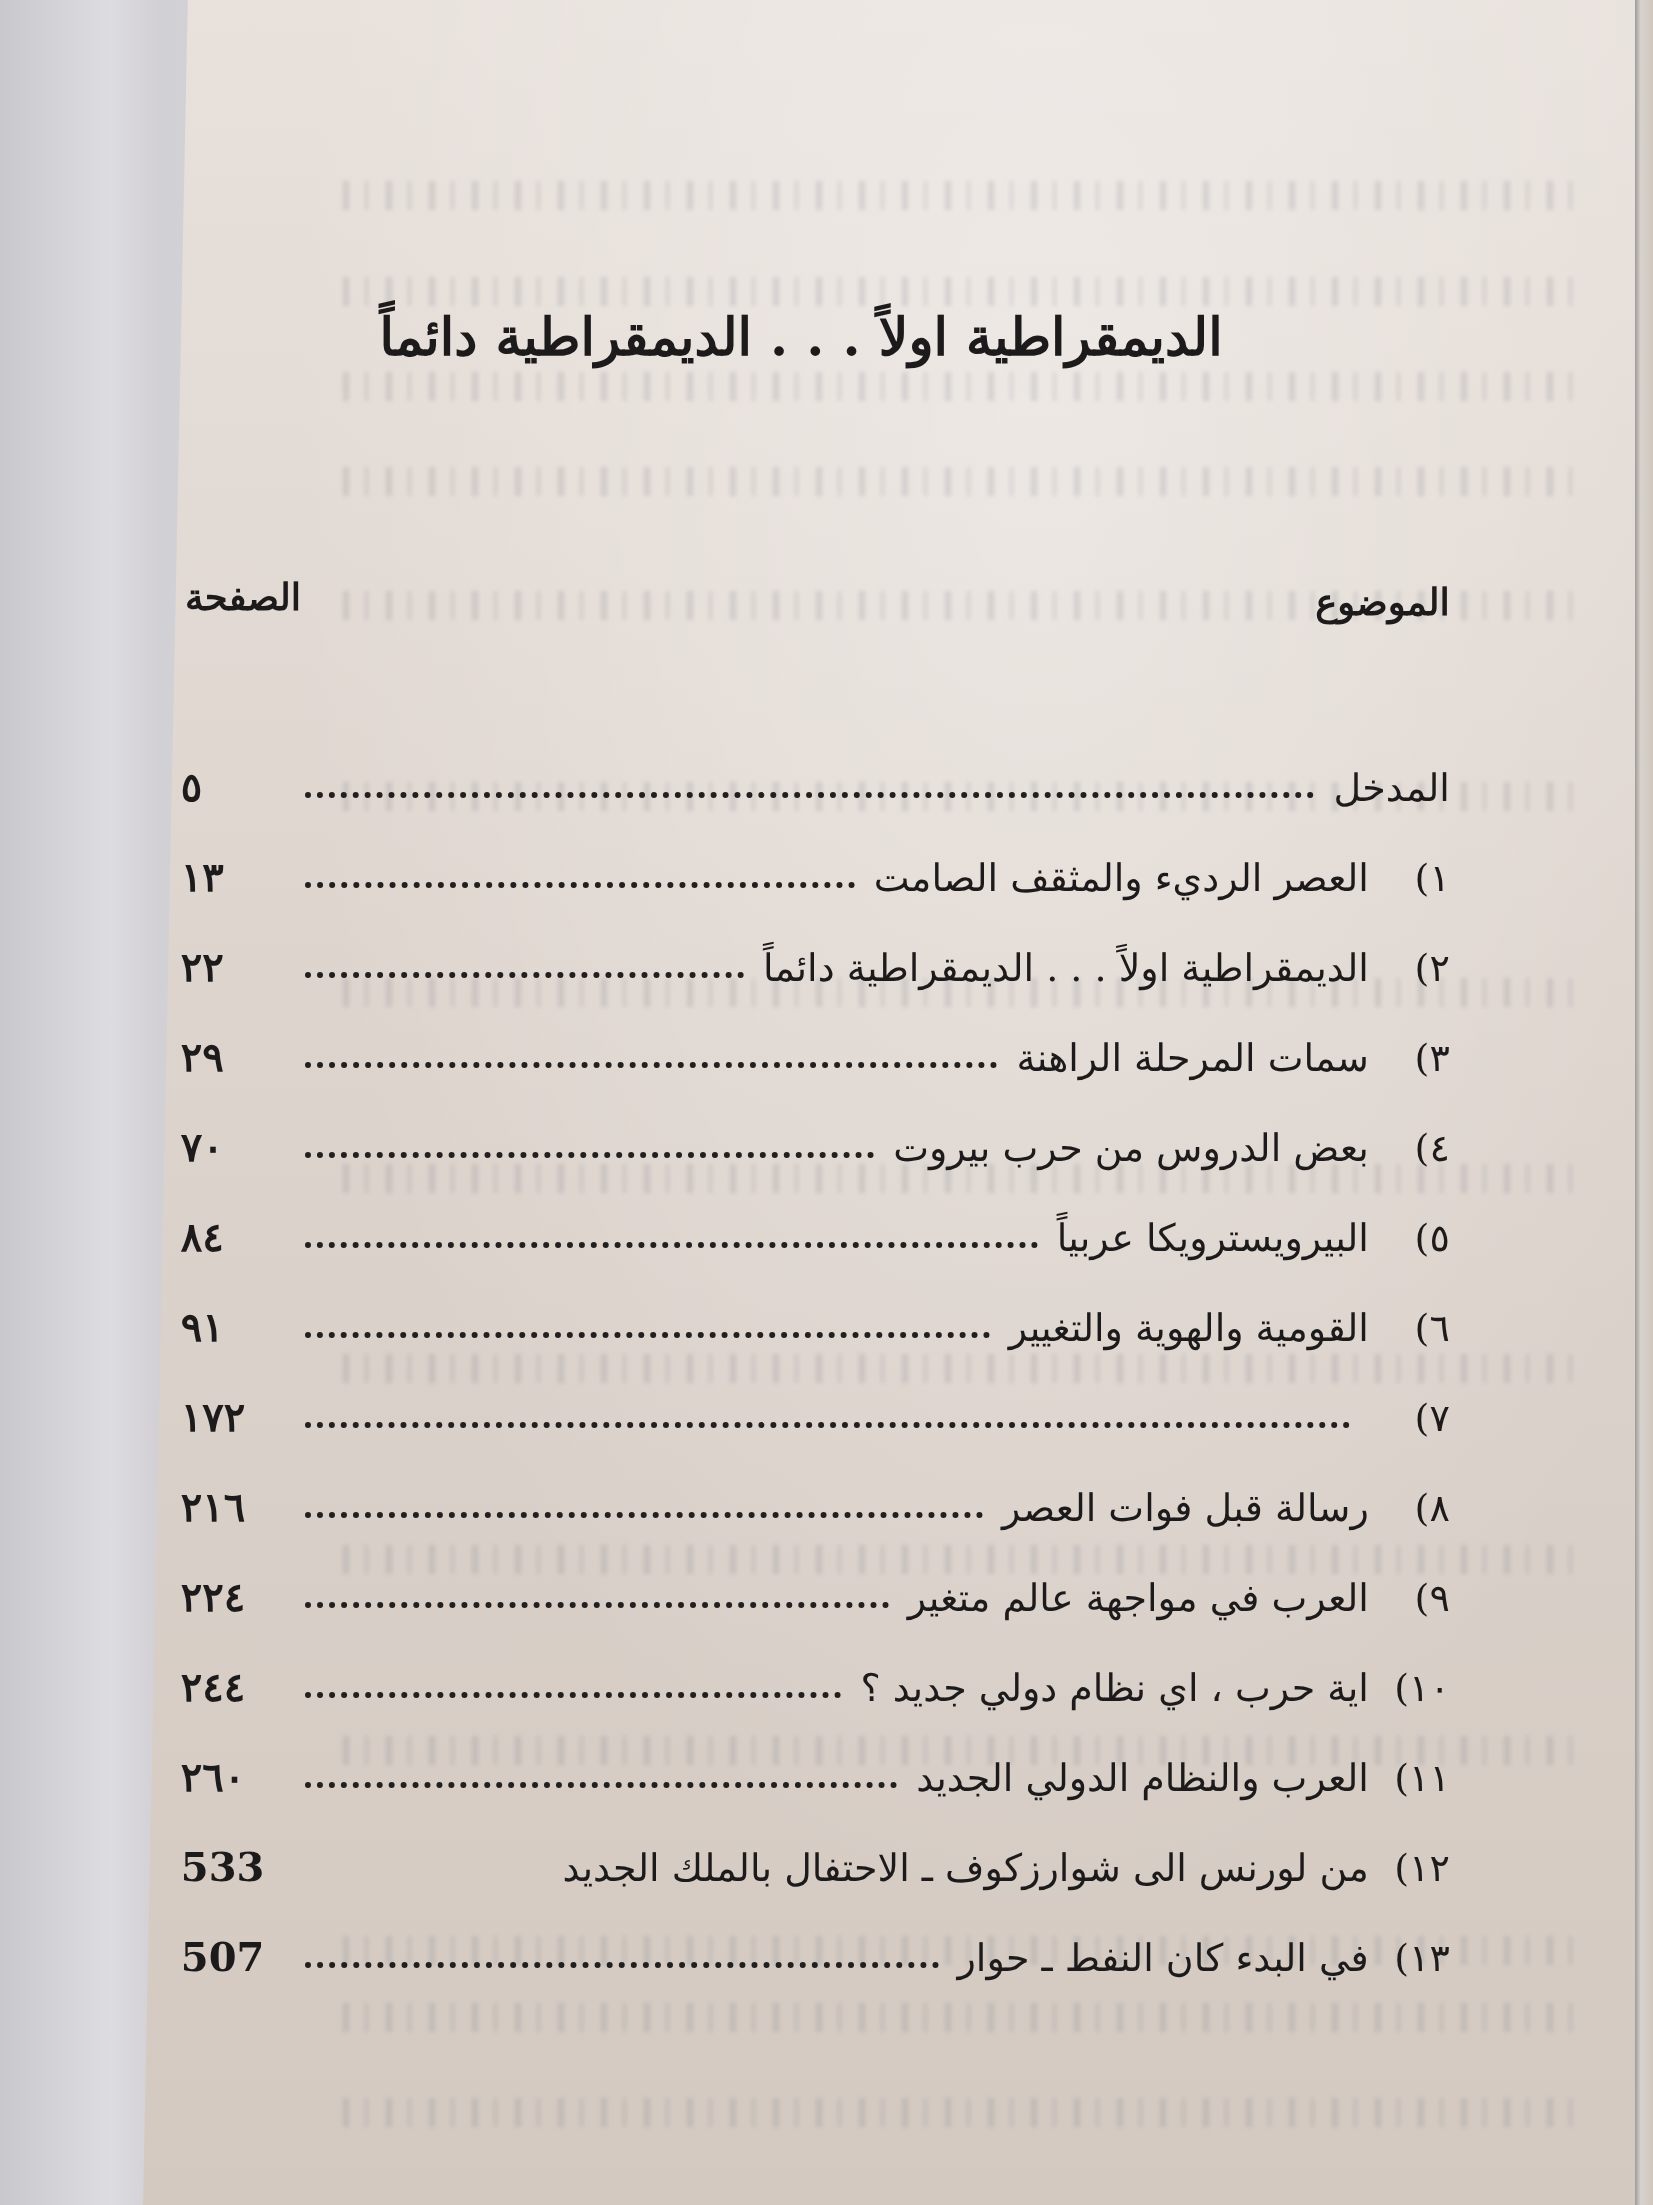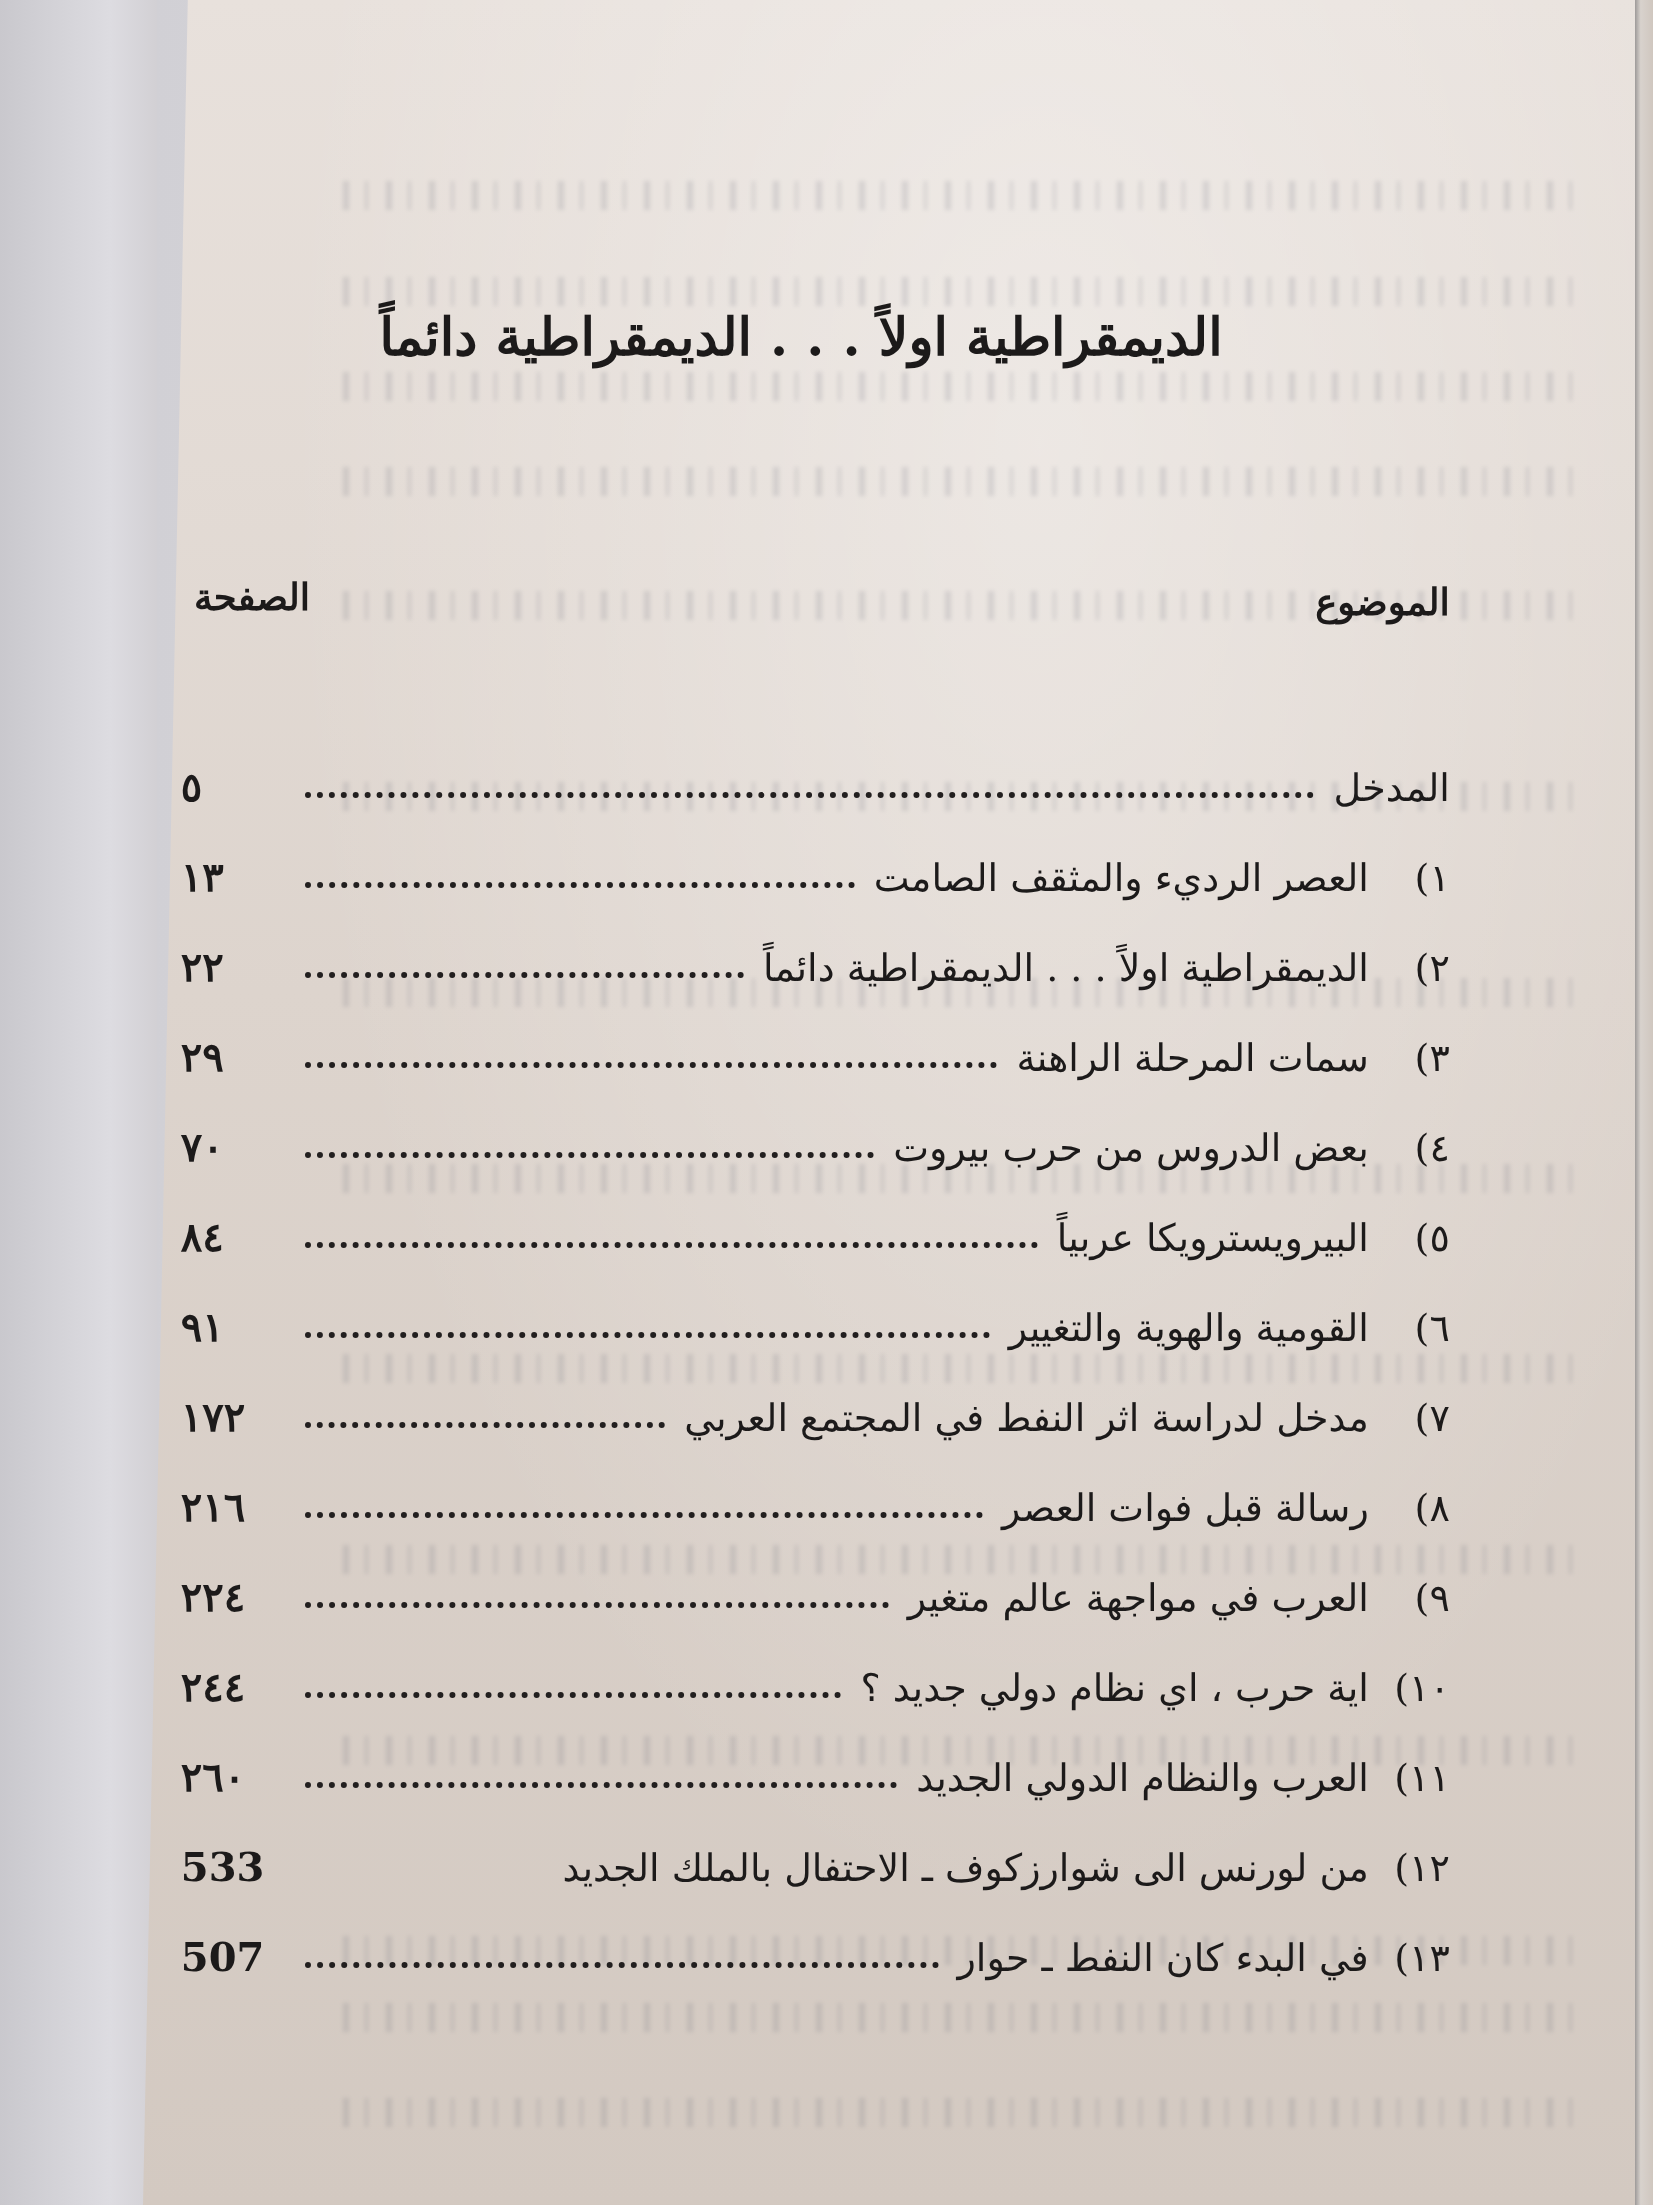--- a/index.html
+++ b/index.html
@@ -81,21 +81,21 @@
       position: absolute;
       font-size: 37px;
       font-weight: bold;
     }
     .col-header.topic {
       top: 532px;
       right: -4.8px;
     }
     .col-header.page-col {
       top: 527px;
-      left: 37px;
+      left: 28px;
     }
     .toc {
       position: absolute;
       top: 715px;
       right: -4.8px;
       width: 1269px;
     }
     .toc-row {
       display: flex;
       align-items: baseline;
@@ -204,21 +204,20 @@
         <span class="toc-page">٨٤</span>
       </div>
       <div class="toc-row">
         <span class="toc-num">٦)</span>
         <span class="toc-title">القومية والهوية والتغيير</span>
         <span class="toc-dots"></span>
         <span class="toc-page">٩١</span>
       </div>
       <div class="toc-row">
         <span class="toc-num">٧)</span>
-        <span class="toc-title">مدخل لدراسة اثر النفط في المجتمع العربي</span>
         <span class="toc-dots"></span>
         <span class="toc-page">١٧٢</span>
       </div>
       <div class="toc-row">
         <span class="toc-num">٨)</span>
         <span class="toc-title">رسالة قبل فوات العصر</span>
         <span class="toc-dots"></span>
         <span class="toc-page">٢١٦</span>
       </div>
       <div class="toc-row">

